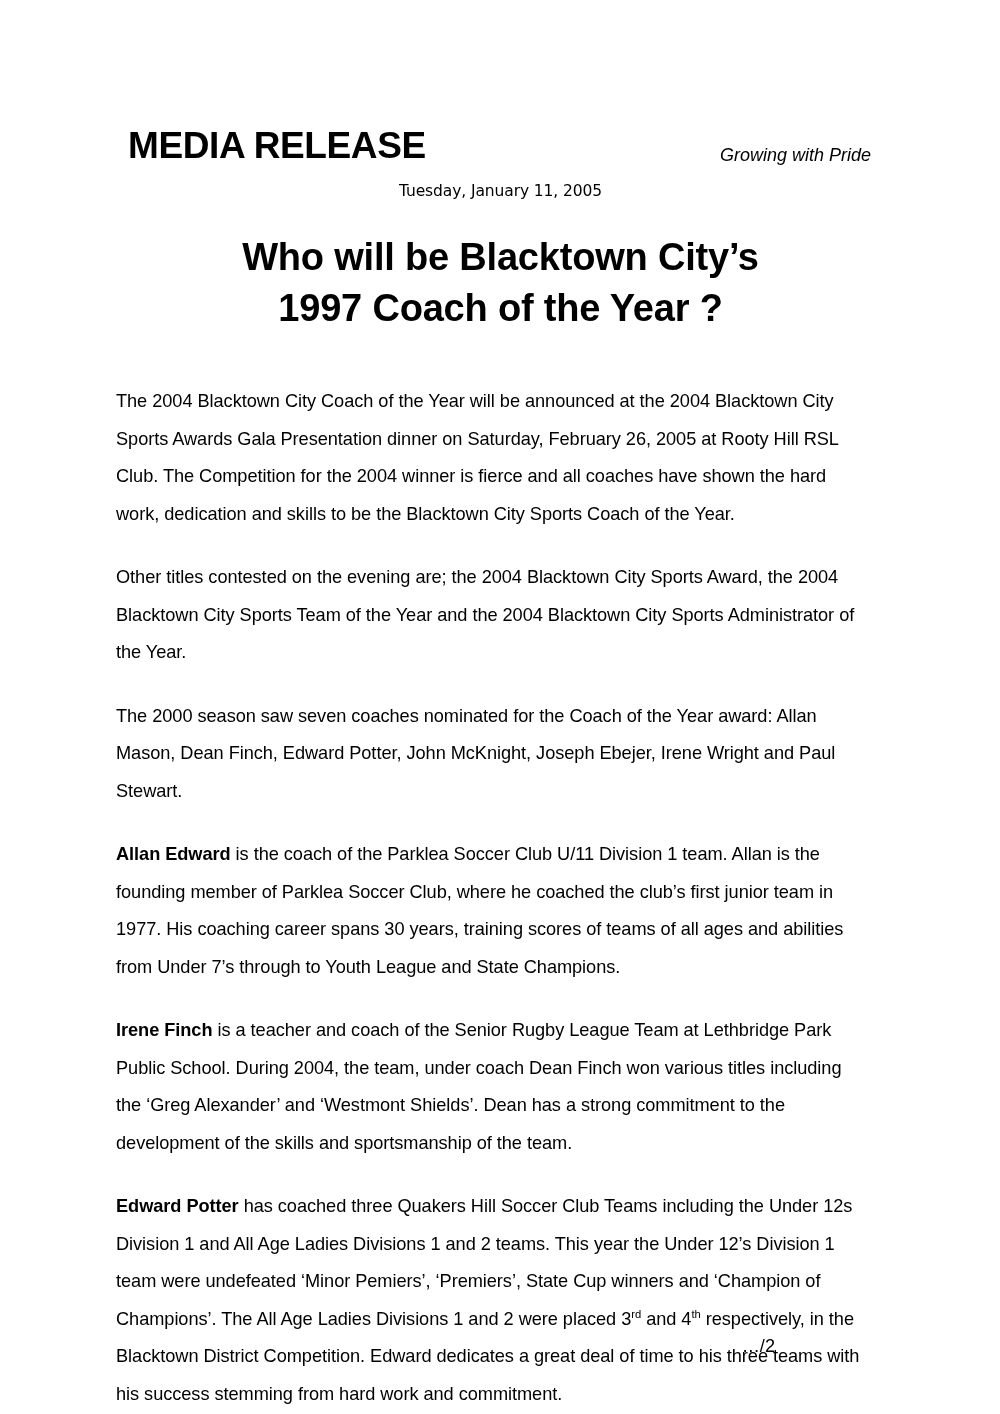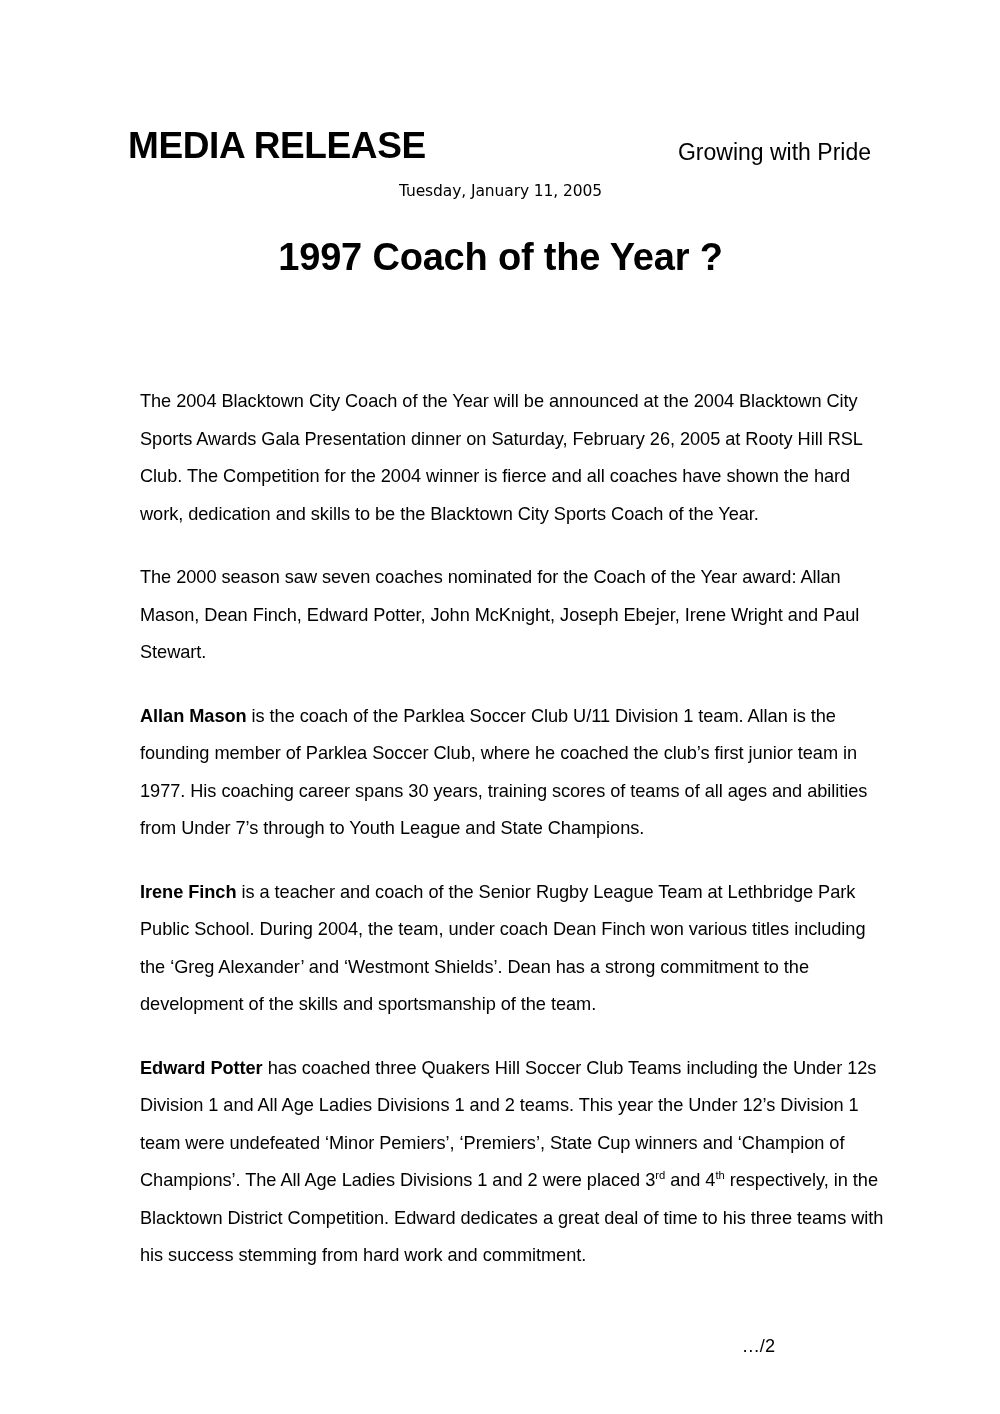--- a/index.html
+++ b/index.html
@@ -36,25 +36,26 @@
     font-family: "Liberation Sans", sans-serif;
     font-size: 37px;
     font-weight: bold;
     letter-spacing: -0.4px;
     line-height: 1;
     white-space: nowrap;
   }
 
   .tagline {
     font-family: "Liberation Sans", sans-serif;
-    font-size: 23px;
+    font-size: 18px;
     font-weight: normal;
     line-height: 1;
     white-space: nowrap;
     padding-right: 2px;
+    font-style: italic;
   }
 
   
   .dateline {
     position: absolute;
     left: 128px;
     top: 183px;
     width: 745px;
     text-align: center;
     font-family: "DejaVu Sans", sans-serif;
@@ -75,21 +76,21 @@
     font-size: 38px;
     font-weight: bold;
     line-height: 1.33;
     letter-spacing: -0.2px;
   }
   .headline .ln { display: block; }
 
   
   .body-col {
     position: absolute;
-    left: 140px;
+    left: 116px;
     top: 383px;
     width: 747px;
   }
 
   .para {
     font-family: "Liberation Sans", sans-serif;
     font-size: 18.2px;
     line-height: 37.5px;
     text-align: left;
     margin: 0 0 26px 0;
@@ -125,31 +126,33 @@
 <div class="page">
 
   <div class="header">
     <div class="masthead">MEDIA RELEASE</div>
     <div class="tagline">Growing with Pride</div>
   </div>
 
   <div class="dateline">Tuesday, January 11, 2005</div>
 
   <div class="headline">
+    <span class="ln">Who will be Blacktown City’s</span>
     <span class="ln">1997 Coach of the Year ?</span>
   </div>
 
   <div class="body-col">
 
     <p class="para">The 2004 Blacktown City Coach of the Year will be announced at the 2004 Blacktown City Sports Awards Gala Presentation dinner on Saturday, February 26, 2005 at Rooty Hill RSL Club. The Competition for the 2004 winner is fierce and all coaches have shown the hard work, dedication and skills to be the Blacktown City Sports Coach of the Year.</p>
 
+    <p class="para">Other titles contested on the evening are; the 2004 Blacktown City Sports Award, the 2004 Blacktown City Sports Team of the Year and the 2004 Blacktown City Sports Administrator of the Year.</p>
 
     <p class="para">The 2000 season saw seven coaches nominated for the Coach of the Year award: Allan Mason, Dean Finch, Edward Potter, John McKnight, Joseph Ebejer, Irene Wright and Paul Stewart.</p>
 
-    <p class="para"><b>Allan Mason</b><span> is the coach of the Parklea Soccer Club U/11 Division 1 team. Allan is the founding member of Parklea Soccer Club, where he coached the club’s first junior team in 1977. His coaching career spans 30 years, training scores of teams of all ages and abilities from Under 7’s through to Youth League and State Champions.</span></p>
+    <p class="para"><b>Allan Edward</b><span> is the coach of the Parklea Soccer Club U/11 Division 1 team. Allan is the founding member of Parklea Soccer Club, where he coached the club’s first junior team in 1977. His coaching career spans 30 years, training scores of teams of all ages and abilities from Under 7’s through to Youth League and State Champions.</span></p>
 
     <p class="para"><b>Irene Finch</b><span> is a teacher and coach of the Senior Rugby League Team at Lethbridge Park Public School. During 2004, the team, under coach Dean Finch won various titles including the ‘Greg Alexander’ and ‘Westmont Shields’. Dean has a strong commitment to the development of the skills and sportsmanship of the team.</span></p>
 
     <p class="para"><b>Edward Potter</b><span> has coached three Quakers Hill Soccer Club Teams including the Under 12s Division 1 and All Age Ladies Divisions 1 and 2 teams. This year the Under 12’s Division 1 team were undefeated ‘Minor Pemiers’, ‘Premiers’, State Cup winners and ‘Champion of Champions’. The All Age Ladies Divisions 1 and 2 were placed 3</span><sup>rd</sup><span> and 4</span><sup>th</sup><span> respectively, in the Blacktown District Competition. Edward dedicates a great deal of time to his three teams with his success stemming from hard work and commitment.</span></p>
 
   </div>
 
   <div class="footer">…/2</div>
 
 </div>

